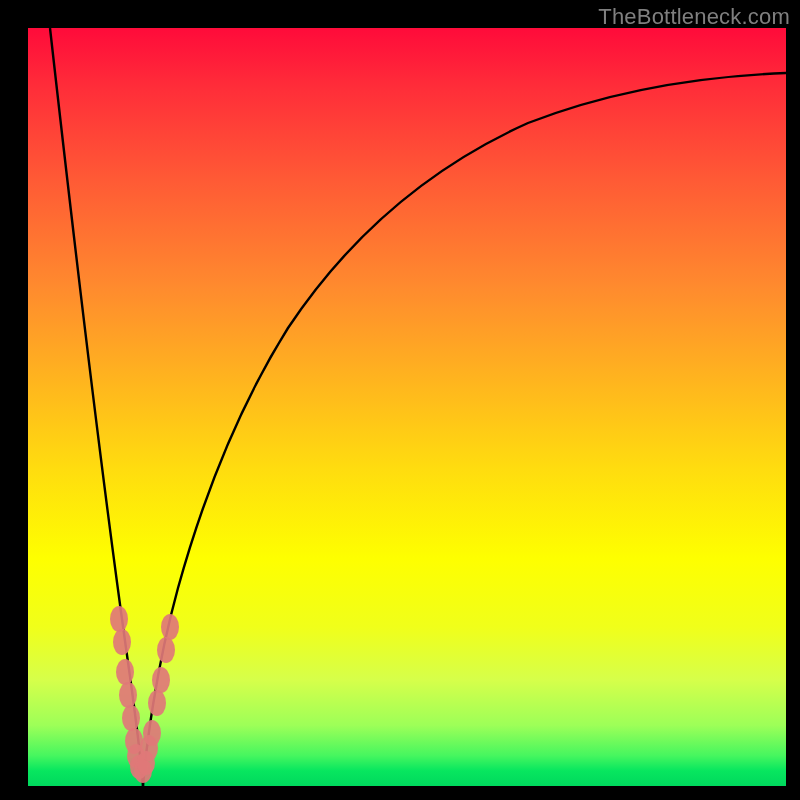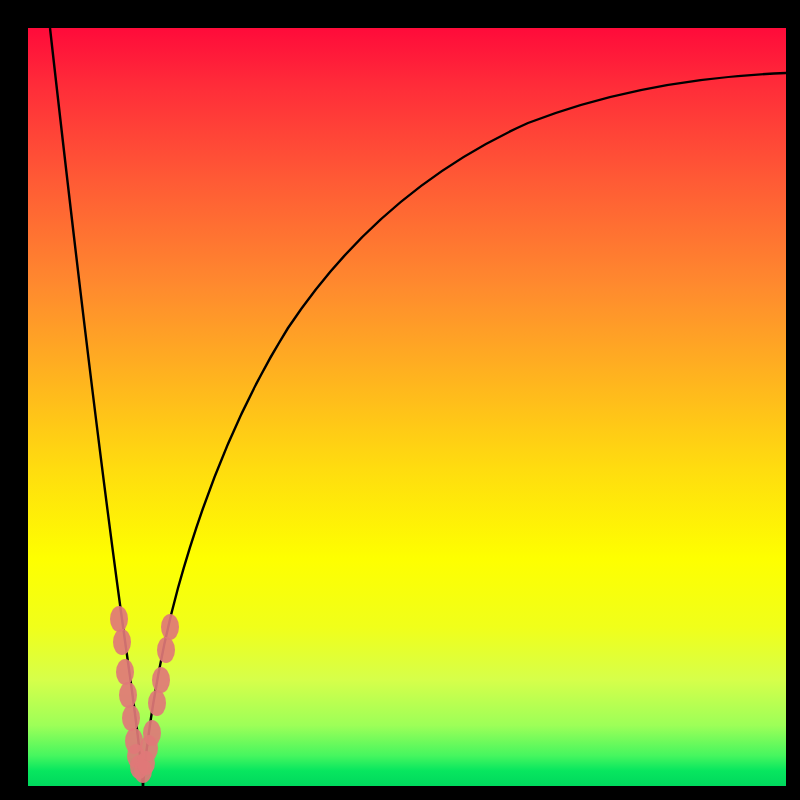--- a/index.html
+++ b/index.html
@@ -92,14 +92,15 @@
         <ellipse cx="121" cy="720" rx="9" ry="13"></ellipse>
         <ellipse cx="124" cy="705" rx="9" ry="13"></ellipse>
         <ellipse cx="129" cy="675" rx="9" ry="13"></ellipse>
         <ellipse cx="133" cy="652" rx="9" ry="13"></ellipse>
         <ellipse cx="138" cy="622" rx="9" ry="13"></ellipse>
         <ellipse cx="142" cy="599" rx="9" ry="13"></ellipse>
       </g>
     </svg>
   </div>
 
+  <div class="watermark">TheBottleneck.com</div>
 
 </div>
 
 </body></html>

